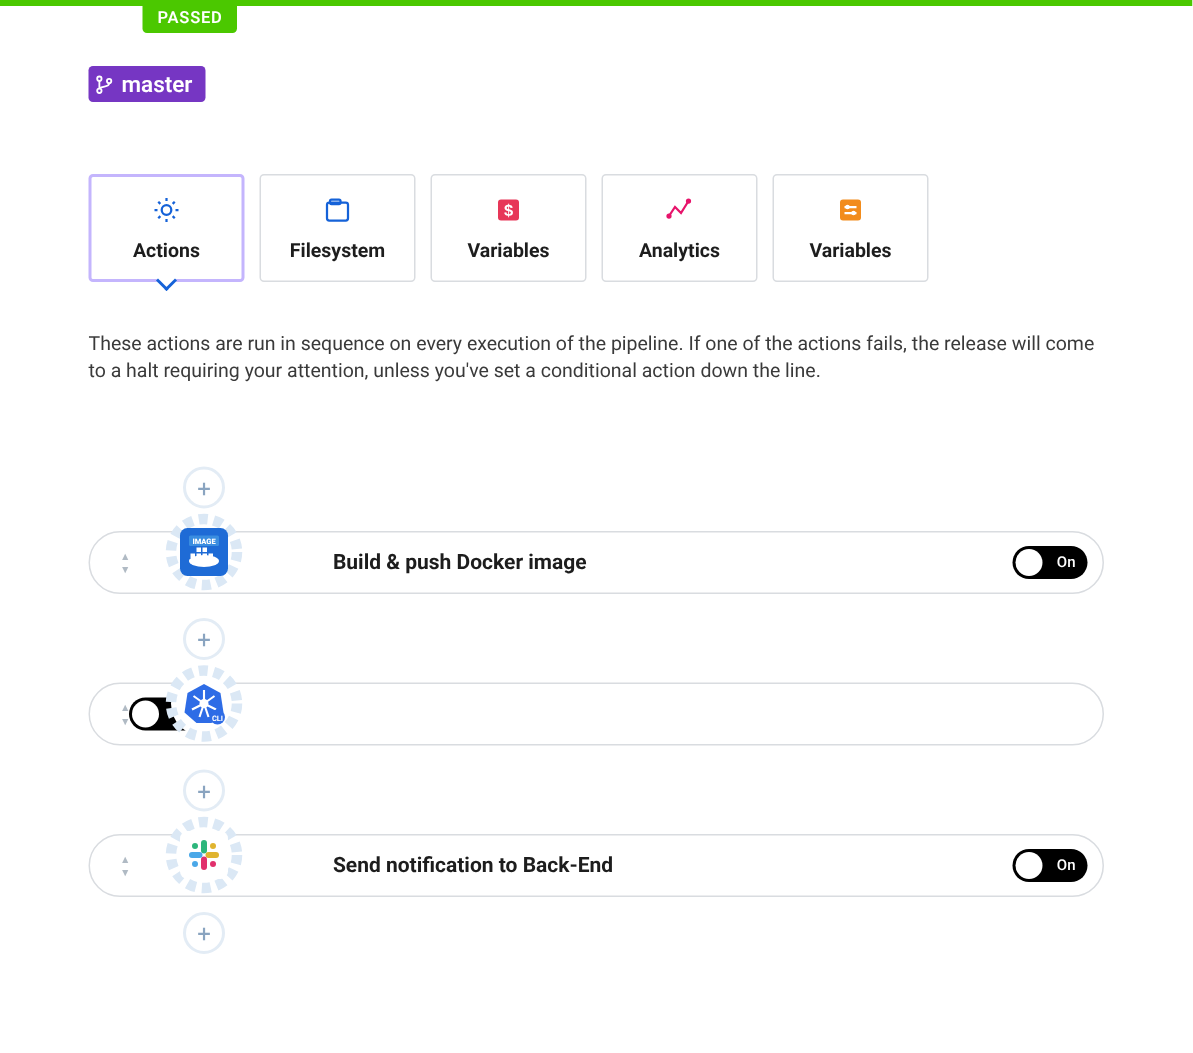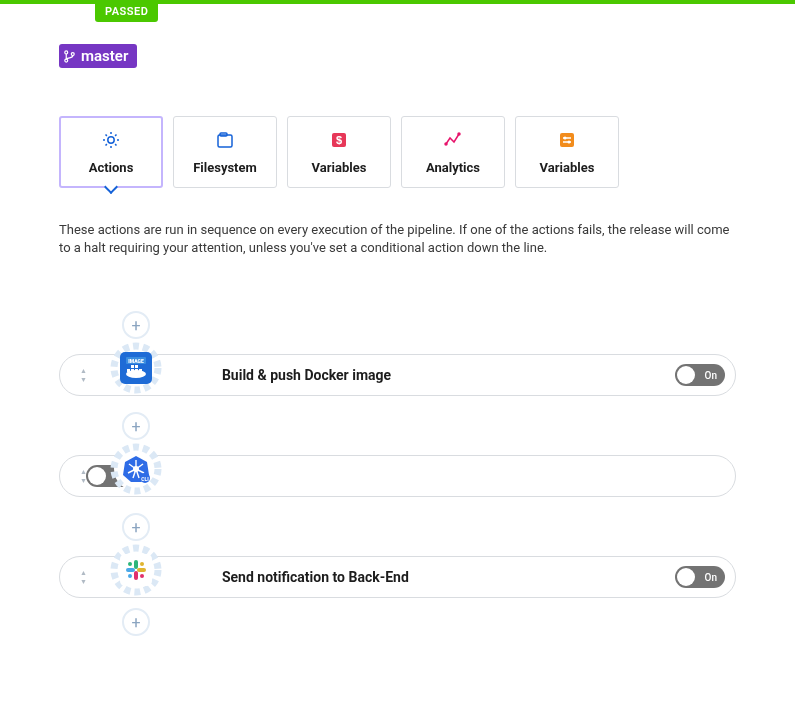--- a/index.html
+++ b/index.html
@@ -185,21 +185,21 @@
     margin-left: 100px;
     font-size: 14px;
     font-weight: 700;
     color: #1d1d1d;
     flex: 1;
     padding-left: 36px;
   }
 
   .toggle {
     width: 50px; height: 22px;
-    background: #737373;
+    background: #000000;
     border-radius: 11px;
     position: relative;
     cursor: pointer;
     display:flex; align-items:center;
   }
   .toggle-knob {
     position:absolute;
     left: 2px;
     width: 18px; height: 18px;
     background:#fff;

